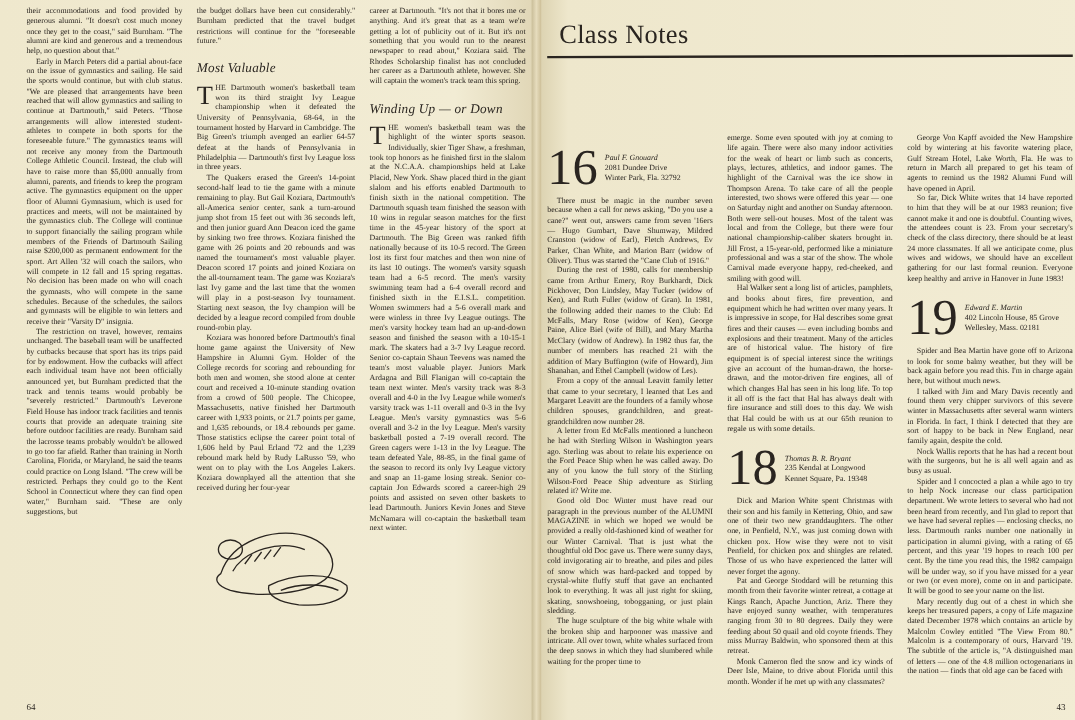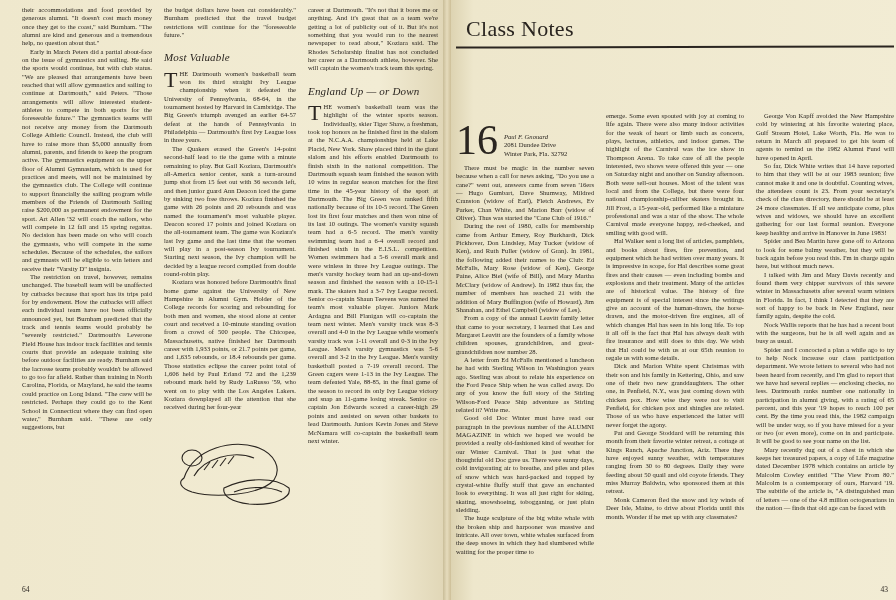--- a/index.html
+++ b/index.html
@@ -32,21 +32,21 @@
   .left .page-num { left: 22px; }
   .right .page-num { right: 16px; margin-left: 43px; }
   .shoe {
     width: 132px; height: 92px; margin: 6px 0 0 0;
   }
   .masthead { height: 46px; position: relative; }
   .masthead h1 {
     margin: 0; font-weight: normal; font-size: 22px; position: absolute; left: 10px; top: 10px; letter-spacing: 0.3px;
   }
   .rule { position: absolute; left: 0; right: 0; top: 40px; height: 2px; background: #2a2520; transform: skewY(-0.15deg); }
-  .class-head { display: flex; align-items: flex-end; margin: 10px 0 6px 0; }
+  .class-head { display: flex; align-items: center; margin: 10px 0 6px 0; }
   .class-num { font-size: 42px; line-height: 36px; margin-right: 6px; }
   .class-addr { font-size: 6.6px; line-height: 8.5px; padding-top: 2px; }
   .class-addr .sec { font-style: italic; }
 </style>
 </head>
 <body>
 
 <div class="spread">
 
   <div class="page left">
@@ -68,21 +68,21 @@
             <path d="M30 58 C40 40, 70 32, 90 40"></path>
             <path d="M40 52 L46 44 M48 50 L54 42 M56 48 L62 40 M64 46 L70 38"></path>
             <ellipse cx="28" cy="40" rx="10" ry="8"></ellipse>
             <path d="M60 70 C80 60, 110 58, 125 70 C128 80, 110 88, 85 86 C68 84, 58 78, 60 70 Z"></path>
             <path d="M70 74 C85 68, 105 68, 118 74"></path>
           </g>
         </svg>
       </div>
       <div class="col">
         <p class="noindent">career at Dartmouth. "It's not that it bores me or anything. And it's great that as a team we're getting a lot of publicity out of it. But it's not something that you would run to the nearest newspaper to read about," Koziara said. The Rhodes Scholarship finalist has not concluded her career as a Dartmouth athlete, however. She will captain the women's track team this spring.</p>
-        <h2 class="sub">England Up — or Down</h2>
+        <h2 class="sub">Winding Up — or Down</h2>
         <p class="noindent"><span class="dropcap">T</span><span>HE women's basketball team was the highlight of the winter sports season. Individually, skier Tiger Shaw, a freshman, took top honors as he finished first in the slalom at the N.C.A.A. championships held at Lake Placid, New York. Shaw placed third in the giant slalom and his efforts enabled Dartmouth to finish sixth in the national competition. The Dartmouth squash team finished the season with 10 wins in regular season matches for the first time in the 45-year history of the sport at Dartmouth. The Big Green was ranked fifth nationally because of its 10-5 record. The Green lost its first four matches and then won nine of its last 10 outings. The women's varsity squash team had a 6-5 record. The men's varsity swimming team had a 6-4 overall record and finished sixth in the E.I.S.L. competition. Women swimmers had a 5-6 overall mark and were winless in three Ivy League outings. The men's varsity hockey team had an up-and-down season and finished the season with a 10-15-1 mark. The skaters had a 3-7 Ivy League record. Senior co-captain Shaun Teevens was named the team's most valuable player. Juniors Mark Ardagna and Bill Flanigan will co-captain the team next winter. Men's varsity track was 8-3 overall and 4-0 in the Ivy League while women's varsity track was 1-11 overall and 0-3 in the Ivy League. Men's varsity gymnastics was 5-6 overall and 3-2 in the Ivy League. Men's varsity basketball posted a 7-19 overall record. The Green cagers were 1-13 in the Ivy League. The team defeated Yale, 88-85, in the final game of the season to record its only Ivy League victory and snap an 11-game losing streak. Senior co-captain Jon Edwards scored a career-high 29 points and assisted on seven other baskets to lead Dartmouth. Juniors Kevin Jones and Steve McNamara will co-captain the basketball team next winter.</span></p>
       </div>
     </div>
     <div class="page-num">64</div>
   </div>
 
   <div class="page right">
     <div class="masthead">
       <h1>Class Notes</h1>
       <div class="rule"></div>
@@ -100,27 +100,43 @@
         <p>There must be magic in the number seven because when a call for news asking, "Do you use a cane?" went out, answers came from seven '16ers — Hugo Gumbart, Dave Shumway, Mildred Cranston (widow of Earl), Fletch Andrews, Ev Parker, Chan White, and Marion Barr (widow of Oliver). Thus was started the "Cane Club of 1916."</p>
         <p>During the rest of 1980, calls for membership came from Arthur Emery, Roy Burkhardt, Dick Pickhover, Don Lindsley, May Tucker (widow of Ken), and Ruth Fuller (widow of Gran). In 1981, the following added their names to the Club: Ed McFalls, Mary Rose (widow of Ken), George Paine, Alice Biel (wife of Bill), and Mary Martha McClary (widow of Andrew). In 1982 thus far, the number of members has reached 21 with the addition of Mary Buffington (wife of Howard), Jim Shanahan, and Ethel Campbell (widow of Les).</p>
         <p>From a copy of the annual Leavitt family letter that came to your secretary, I learned that Les and Margaret Leavitt are the founders of a family whose children spouses, grandchildren, and great-grandchildren now number 28.</p>
         <p>A letter from Ed McFalls mentioned a luncheon he had with Sterling Wilson in Washington years ago. Sterling was about to relate his experience on the Ford Peace Ship when he was called away. Do any of you know the full story of the Stirling Wilson-Ford Peace Ship adventure as Stirling related it? Write me.</p>
         <p>Good old Doc Winter must have read our paragraph in the previous number of the ALUMNI MAGAZINE in which we hoped we would be provided a really old-fashioned kind of weather for our Winter Carnival. That is just what the thoughtful old Doc gave us. There were sunny days, cold invigorating air to breathe, and piles and piles of snow which was hard-packed and topped by crystal-white fluffy stuff that gave an enchanted look to everything. It was all just right for skiing, skating, snowshoeing, tobogganing, or just plain sledding.</p>
         <p>The huge sculpture of the big white whale with the broken ship and harpooner was massive and intricate. All over town, white whales surfaced from the deep snows in which they had slumbered while waiting for the proper time to</p>
       </div>
       <div class="col">
         <p class="noindent">emerge. Some even spouted with joy at coming to life again. There were also many indoor activities for the weak of heart or limb such as concerts, plays, lectures, athletics, and indoor games. The highlight of the Carnival was the ice show in Thompson Arena. To take care of all the people interested, two shows were offered this year — one on Saturday night and another on Sunday afternoon. Both were sell-out houses. Most of the talent was local and from the College, but there were four national championship-caliber skaters brought in. Jill Frost, a 15-year-old, performed like a miniature professional and was a star of the show. The whole Carnival made everyone happy, red-cheeked, and smiling with good will.</p>
         <p>Hal Walker sent a long list of articles, pamphlets, and books about fires, fire prevention, and equipment which he had written over many years. It is impressive in scope, for Hal describes some great fires and their causes — even including bombs and explosions and their treatment. Many of the articles are of historical value. The history of fire equipment is of special interest since the writings give an account of the human-drawn, the horse-drawn, and the motor-driven fire engines, all of which changes Hal has seen in his long life. To top it all off is the fact that Hal has always dealt with fire insurance and still does to this day. We wish that Hal could be with us at our 65th reunion to regale us with some details.</p>
+        <div class="class-head">
+          <div class="class-num">18</div>
+          <div class="class-addr">
+            <div class="sec">Thomas B. R. Bryant</div>
+            <div>235 Kendal at Longwood</div>
+            <div>Kennet Square, Pa. 19348</div>
+          </div>
+        </div>
         <p>Dick and Marion White spent Christmas with their son and his family in Kettering, Ohio, and saw one of their two new granddaughters. The other one, in Penfield, N.Y., was just coming down with chicken pox. How wise they were not to visit Penfield, for chicken pox and shingles are related. Those of us who have experienced the latter will never forget the agony.</p>
         <p>Pat and George Stoddard will be returning this month from their favorite winter retreat, a cottage at Kings Ranch, Apache Junction, Ariz. There they have enjoyed sunny weather, with temperatures ranging from 30 to 80 degrees. Daily they were feeding about 50 quail and old coyote friends. They miss Murray Baldwin, who sponsored them at this retreat.</p>
         <p>Monk Cameron fled the snow and icy winds of Deer Isle, Maine, to drive about Florida until this month. Wonder if he met up with any classmates?</p>
       </div>
       <div class="col">
         <p>George Von Kapff avoided the New Hampshire cold by wintering at his favorite watering place, Gulf Stream Hotel, Lake Worth, Fla. He was to return in March all prepared to get his team of agents to remind us the 1982 Alumni Fund will have opened in April.</p>
         <p>So far, Dick White writes that 14 have reported to him that they will be at our 1983 reunion; five cannot make it and one is doubtful. Counting wives, the attendees count is 23. From your secretary's check of the class directory, there should be at least 24 more classmates. If all we anticipate come, plus wives and widows, we should have an excellent gathering for our last formal reunion. Everyone keep healthy and arrive in Hanover in June 1983!</p>
+        <div class="class-head">
+          <div class="class-num">19</div>
+          <div class="class-addr">
+            <div class="sec">Edward E. Martin</div>
+            <div>402 Lincoln House, 85 Grove</div>
+            <div>Wellesley, Mass. 02181</div>
+          </div>
+        </div>
         <p>Spider and Bea Martin have gone off to Arizona to look for some balmy weather, but they will be back again before you read this. I'm in charge again here, but without much news.</p>
         <p>I talked with Jim and Mary Davis recently and found them very chipper survivors of this severe winter in Massachusetts after several warm winters in Florida. In fact, I think I detected that they are sort of happy to be back in New England, near family again, despite the cold.</p>
         <p>Nock Wallis reports that he has had a recent bout with the surgeons, but he is all well again and as busy as usual.</p>
         <p>Spider and I concocted a plan a while ago to try to help Nock increase our class participation department. We wrote letters to several who had not been heard from recently, and I'm glad to report that we have had several replies — enclosing checks, no less. Dartmouth ranks number one nationally in participation in alumni giving, with a rating of 65 percent, and this year '19 hopes to reach 100 per cent. By the time you read this, the 1982 campaign will be under way, so if you have missed for a year or two (or even more), come on in and participate. It will be good to see your name on the list.</p>
         <p>Mary recently dug out of a chest in which she keeps her treasured papers, a copy of Life magazine dated December 1978 which contains an article by Malcolm Cowley entitled "The View From 80." Malcolm is a contemporary of ours, Harvard '19. The subtitle of the article is, "A distinguished man of letters — one of the 4.8 million octogenarians in the nation — finds that old age can be faced with</p>
       </div>
     </div>
     <div class="page-num">43</div>
   </div>
 

